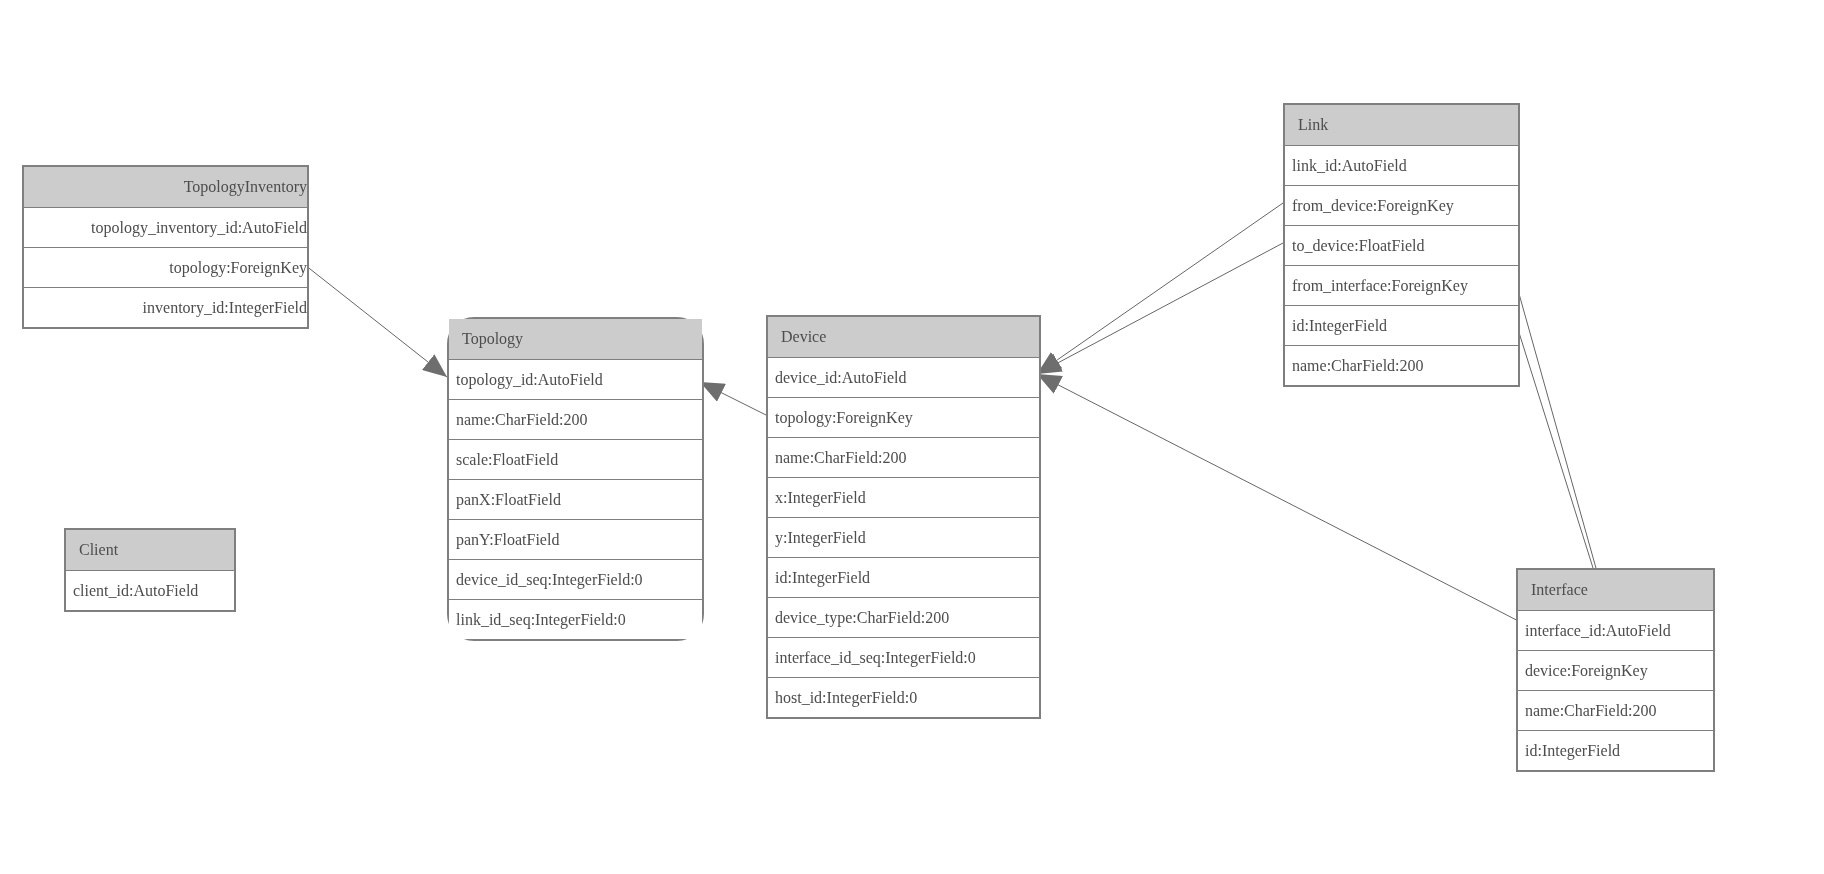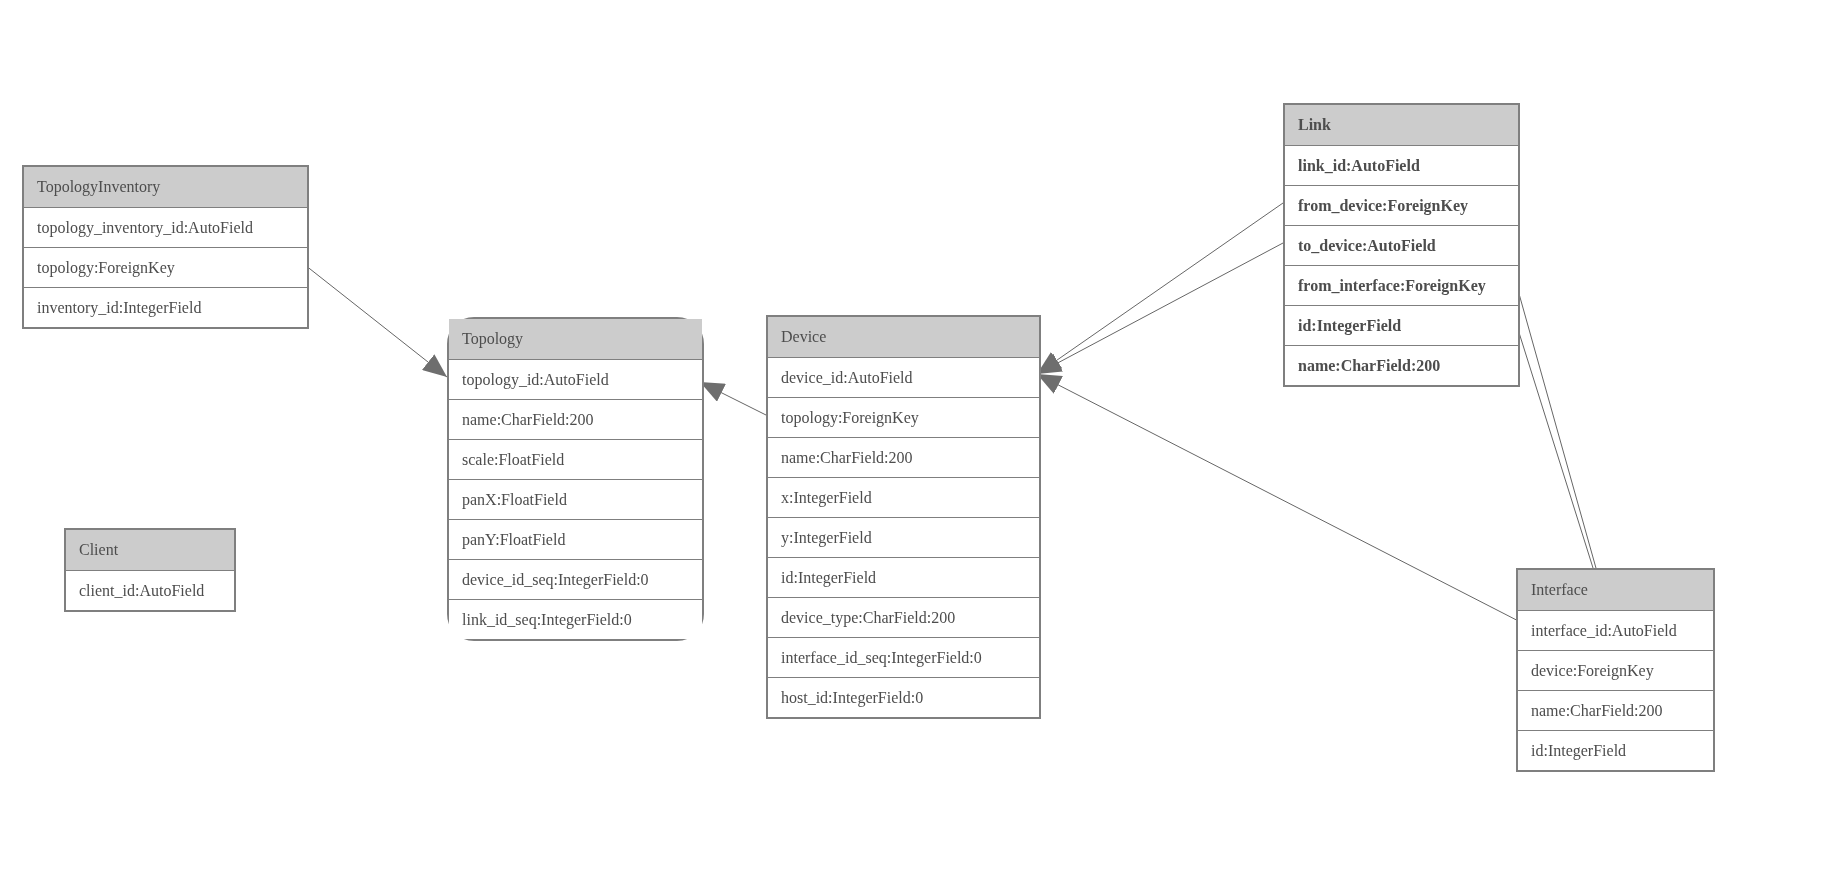--- a/index.html
+++ b/index.html
@@ -39,21 +39,21 @@
     white-space: nowrap;
     overflow: hidden;
   }
   .entity-row {
     height: 39px;
     line-height: 39px;
     border-top: 1px solid #7f7f7f;
     background: #ffffff;
     color: #4d4d4d;
     font-size: 16px;
-    padding-left: 13px;
+    padding-left: 7px;
     white-space: nowrap;
     overflow: hidden;
   }
 </style>
 </head>
 <body>
 
 <div id="canvas">
   <svg id="edge-layer" width="1824" height="874" viewBox="0 0 1824 874" xmlns="http://www.w3.org/2000/svg">
     <defs>
@@ -65,21 +65,21 @@
         <line x1="305" y1="265" x2="447" y2="377" stroke="#666666" stroke-width="1" marker-end="url(#arrowhead)"></line>
         <line x1="766" y1="415" x2="700" y2="382" stroke="#666666" stroke-width="1" marker-end="url(#arrowhead)"></line>
         <line x1="1283" y1="203" x2="1037" y2="374" stroke="#666666" stroke-width="1" marker-end="url(#arrowhead)"></line>
         <line x1="1283" y1="243" x2="1037" y2="374" stroke="#666666" stroke-width="1" marker-end="url(#arrowhead)"></line>
         <line x1="1610" y1="668" x2="1037" y2="374" stroke="#666666" stroke-width="1" marker-end="url(#arrowhead)"></line>
         <line x1="1516" y1="283" x2="1610" y2="618" stroke="#666666" stroke-width="1" marker-end="url(#arrowhead)"></line>
         <line x1="1516" y1="323" x2="1610" y2="622" stroke="#666666" stroke-width="1" marker-end="url(#arrowhead)"></line>
       </g>
   </svg>
   <div id="entity-layer">
-      <div class="entity" style="left: 22px; top: 165px; width: 283px;">
+      <div class="entity" style="left: 22px; top: 165px; width: 283px; text-align: right;">
         <div class="entity-header">TopologyInventory</div>
         <div class="entity-row">topology_inventory_id:AutoField</div>
         <div class="entity-row">topology:ForeignKey</div>
         <div class="entity-row">inventory_id:IntegerField</div>
       </div>
       <div class="entity" style="left: 447px; top: 317px; width: 253px; border-radius: 27px;">
         <div class="entity-header">Topology</div>
         <div class="entity-row">topology_id:AutoField</div>
         <div class="entity-row">name:CharField:200</div>
         <div class="entity-row">scale:FloatField</div>
@@ -97,25 +97,25 @@
         <div class="entity-row">device_id:AutoField</div>
         <div class="entity-row">topology:ForeignKey</div>
         <div class="entity-row">name:CharField:200</div>
         <div class="entity-row">x:IntegerField</div>
         <div class="entity-row">y:IntegerField</div>
         <div class="entity-row">id:IntegerField</div>
         <div class="entity-row">device_type:CharField:200</div>
         <div class="entity-row">interface_id_seq:IntegerField:0</div>
         <div class="entity-row">host_id:IntegerField:0</div>
       </div>
-      <div class="entity" style="left: 1283px; top: 103px; width: 233px; font-weight: bold;">
+      <div class="entity" style="left: 1283px; top: 103px; width: 233px;">
         <div class="entity-header">Link</div>
         <div class="entity-row">link_id:AutoField</div>
         <div class="entity-row">from_device:ForeignKey</div>
-        <div class="entity-row">to_device:AutoField</div>
+        <div class="entity-row">to_device:FloatField</div>
         <div class="entity-row">from_interface:ForeignKey</div>
         <div class="entity-row">id:IntegerField</div>
         <div class="entity-row">name:CharField:200</div>
       </div>
       <div class="entity" style="left: 1516px; top: 568px; width: 195px;">
         <div class="entity-header">Interface</div>
         <div class="entity-row">interface_id:AutoField</div>
         <div class="entity-row">device:ForeignKey</div>
         <div class="entity-row">name:CharField:200</div>
         <div class="entity-row">id:IntegerField</div>

